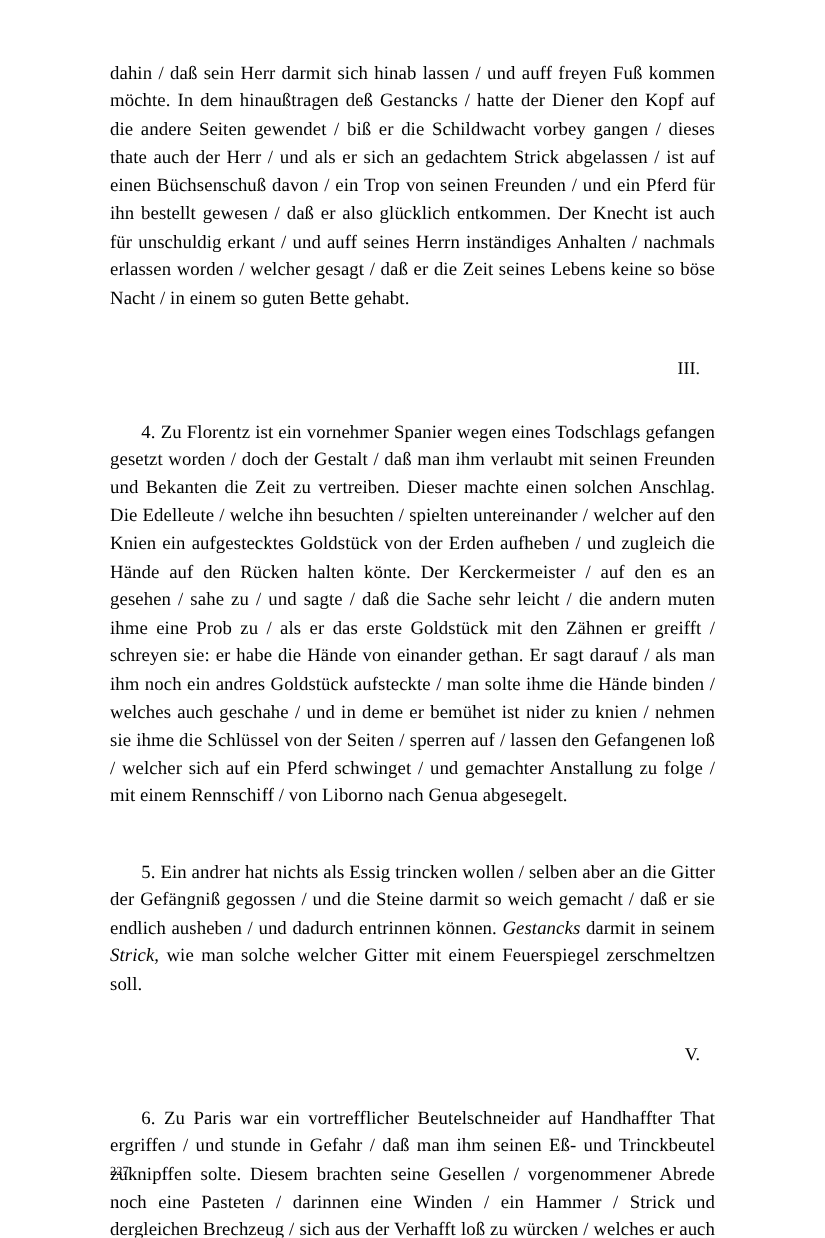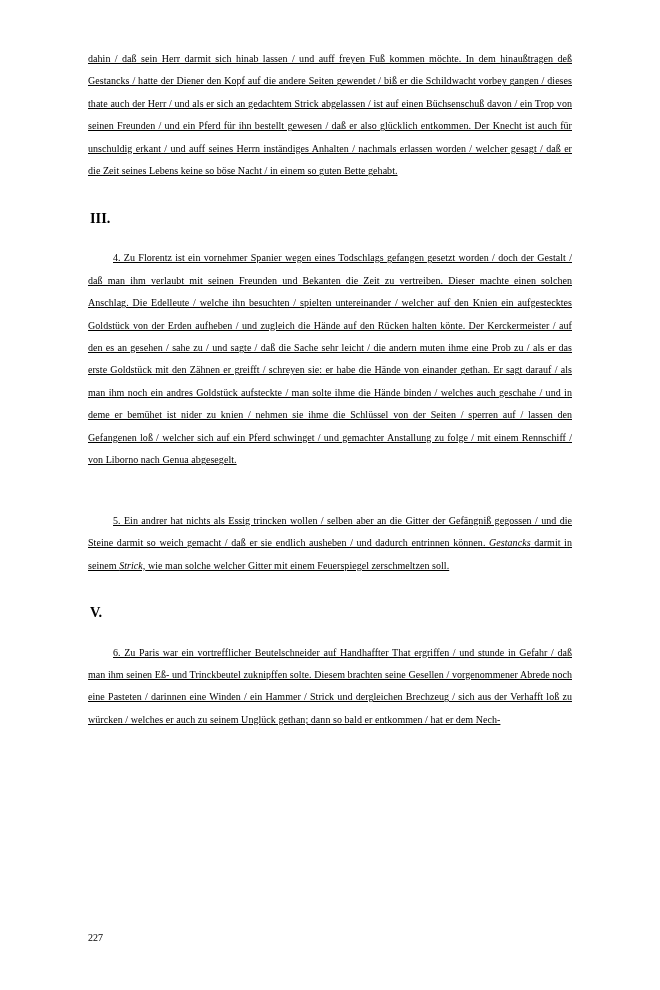--- a/index.html
+++ b/index.html
@@ -17,38 +17,36 @@
     -webkit-font-smoothing: antialiased;
   }
   .page {
     position: absolute;
     left: 88px;
     top: 48px;
     width: 484px;
     height: 900px;
   }
   .block {
-    font-size: 10px;
+    font-size: 15px;
     line-height: 22.45px;
     text-align: justify;
     text-justify: inter-word;
     margin: 0;
     hyphens: none;
     letter-spacing: 0.005em;
-    text-decoration: underline;
   }
   .block.indent {
     text-indent: 25px;
   }
   .section-num {
     font-size: 14.4px;
     line-height: 22.45px;
-    text-align: left;
-    margin: 2px;
-    font-weight: bold;
+    text-align: right;
+    margin: 12px;
   }
   .gap-before-head {
     height: 22px;
   }
   .gap-after-head {
     height: 16px;
   }
   em {
     font-style: italic;
   }

